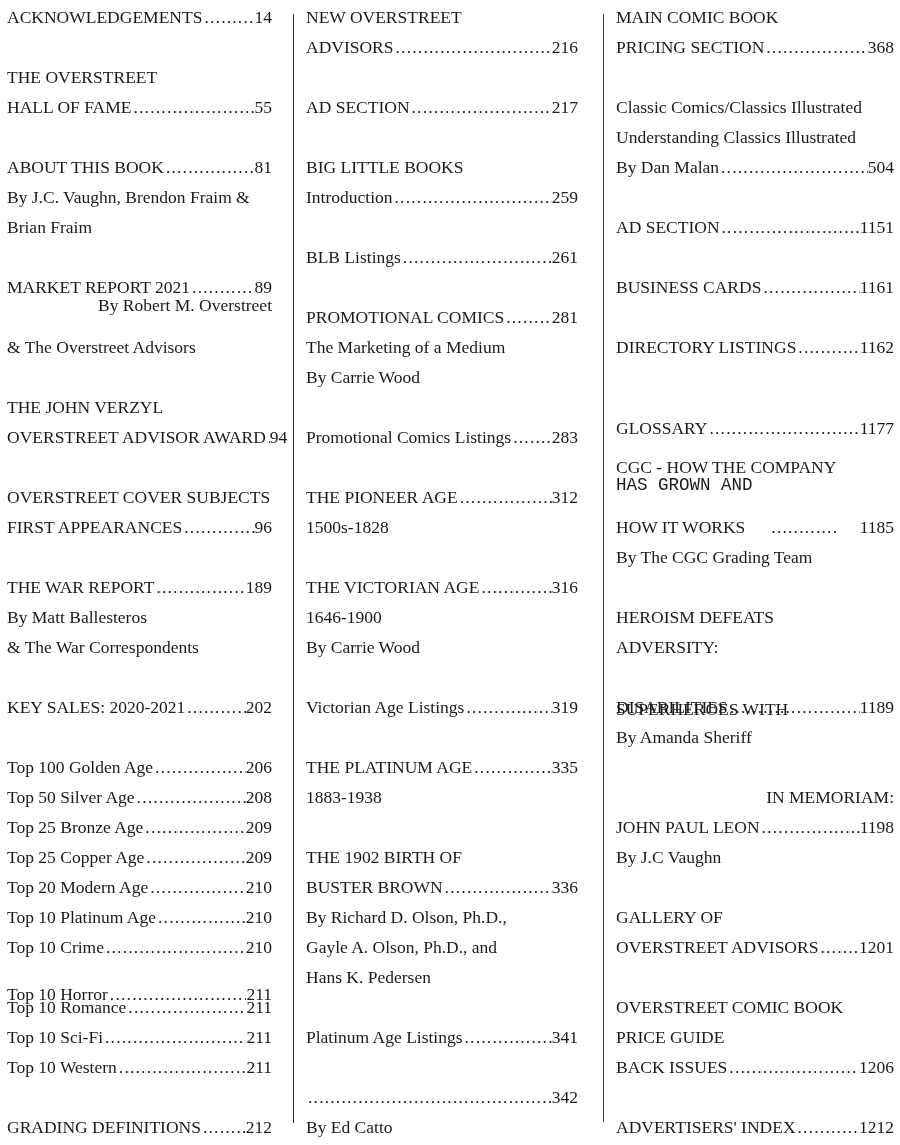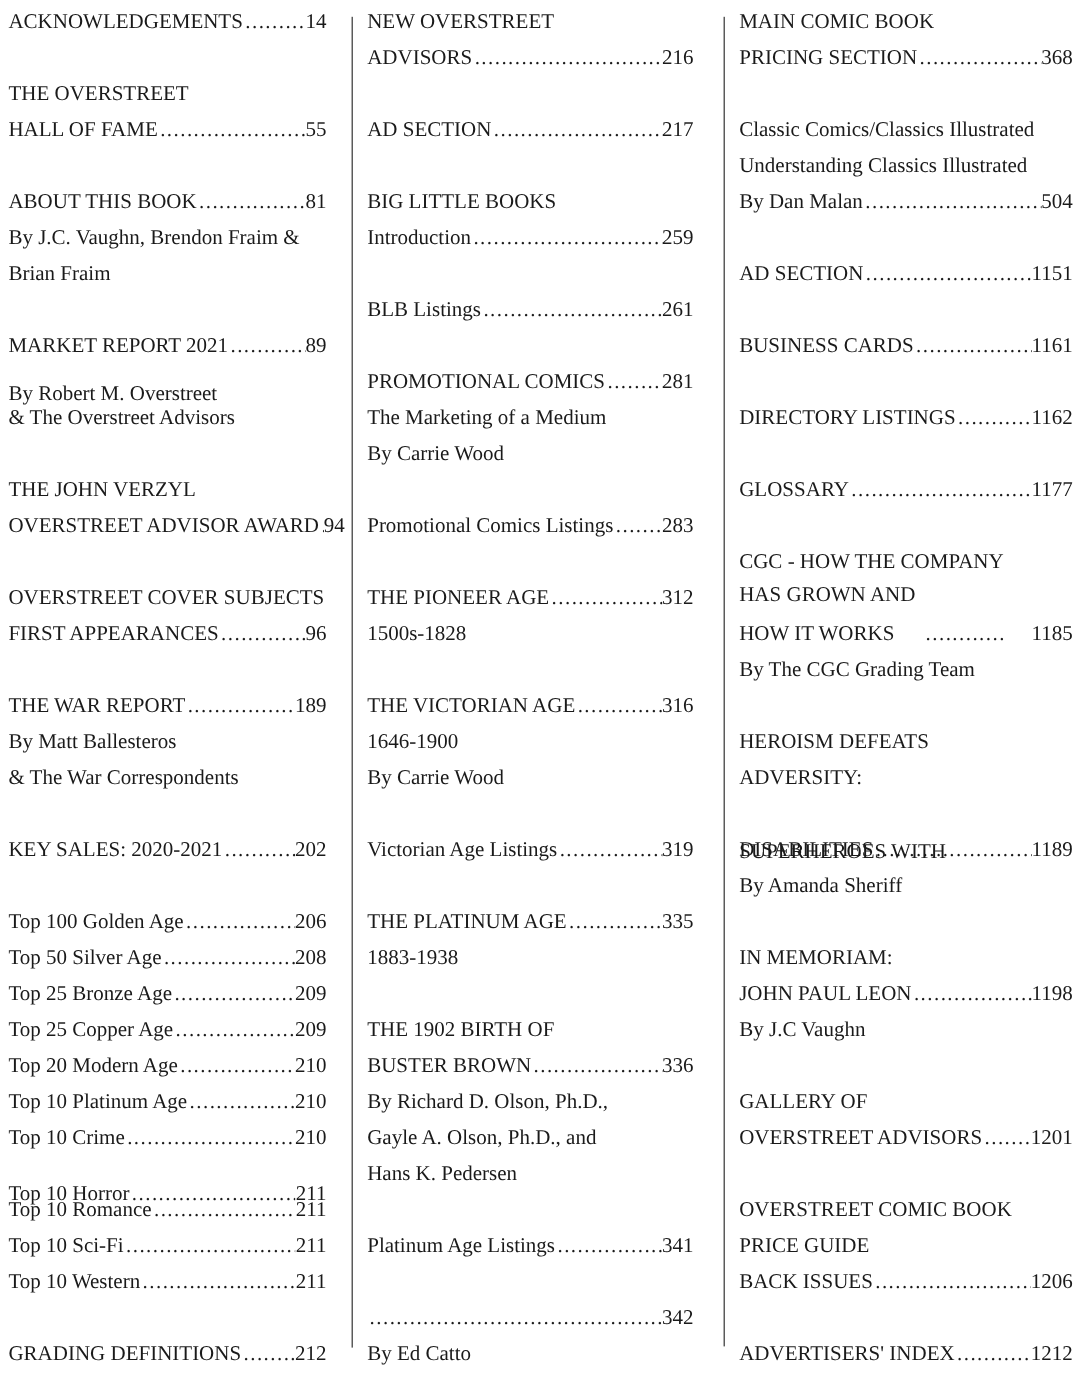--- a/index.html
+++ b/index.html
@@ -44,21 +44,21 @@
         <span class="t">By J.C. Vaughn, Brendon Fraim &amp;</span>
       </div>
       <div class="line" style="top: 212px;">
         <span class="t">Brian Fraim</span>
       </div>
       <div class="line" style="top: 272px;">
         <span class="t">MARKET REPORT 2021</span>
         <span class="dots"></span>
         <span class="p">89</span>
       </div>
-      <div class="line" style="top: 312px;">
+      <div class="line" style="top: 290px; justify-content: flex-end;">
         <span class="t">By Robert M. Overstreet</span>
       </div>
       <div class="line" style="top: 332px;">
         <span class="t">&amp; The Overstreet Advisors</span>
       </div>
       <div class="line" style="top: 392px;">
         <span class="t">THE JOHN VERZYL</span>
       </div>
       <div class="line" style="top: 422px;">
         <span class="t">OVERSTREET ADVISOR AWARD</span>
@@ -285,29 +285,29 @@
       <div class="line" style="top: 272px;">
         <span class="t">BUSINESS CARDS</span>
         <span class="dots"></span>
         <span class="p">1161</span>
       </div>
       <div class="line" style="top: 332px;">
         <span class="t">DIRECTORY LISTINGS</span>
         <span class="dots"></span>
         <span class="p">1162</span>
       </div>
-      <div class="line" style="top: 392px;">
+      <div class="line" style="top: 413px;">
         <span class="t">GLOSSARY</span>
         <span class="dots"></span>
         <span class="p">1177</span>
       </div>
       <div class="line" style="top: 452px;">
         <span class="t">CGC - HOW THE COMPANY</span>
       </div>
-      <div class="line" style="top: 480px;">
+      <div class="line" style="top: 470px; font-family: Liberation Mono, monospace;">
         <span class="t">HAS GROWN AND</span>
       </div>
       <div class="line" style="top: 512px; gap: 24px;">
         <span class="t">HOW IT WORKS</span>
         <span class="dots"></span>
         <span class="p">1185</span>
       </div>
       <div class="line" style="top: 542px;">
         <span class="t">By The CGC Grading Team</span>
       </div>
@@ -321,21 +321,21 @@
         <span class="t">SUPERHEROES WITH</span>
       </div>
       <div class="line" style="top: 692px;">
         <span class="t">DISABILITIES</span>
         <span class="dots"></span>
         <span class="p">1189</span>
       </div>
       <div class="line" style="top: 722px;">
         <span class="t">By Amanda Sheriff</span>
       </div>
-      <div class="line" style="top: 782px;">
+      <div class="line" style="top: 782px; justify-content: flex-end;">
         <span class="t">IN MEMORIAM:</span>
       </div>
       <div class="line" style="top: 812px;">
         <span class="t">JOHN PAUL LEON</span>
         <span class="dots"></span>
         <span class="p">1198</span>
       </div>
       <div class="line" style="top: 842px;">
         <span class="t">By J.C Vaughn</span>
       </div>

